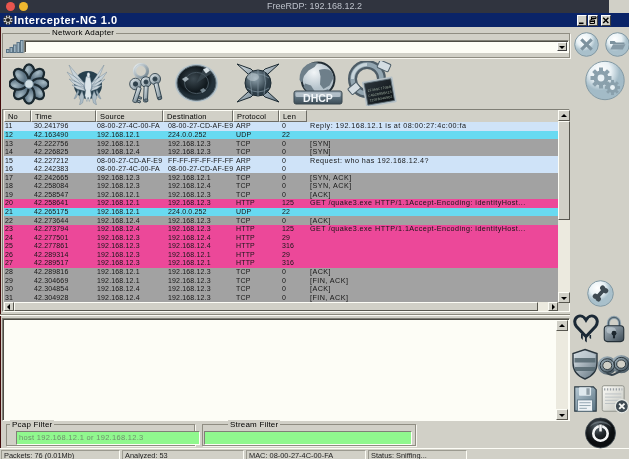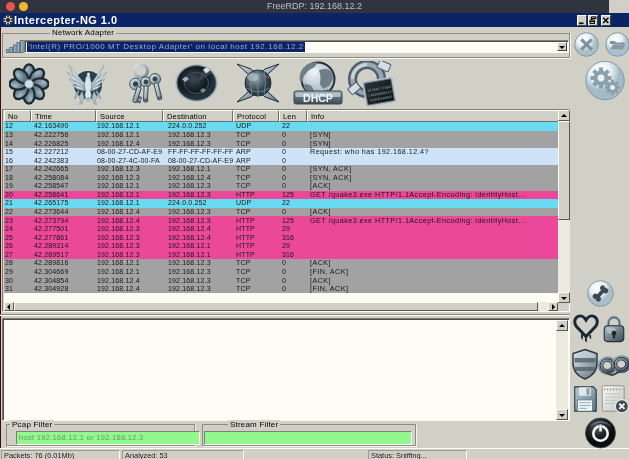--- a/index.html
+++ b/index.html
@@ -95,21 +95,20 @@
 <svg class="abs" style="left:6px; top:40px;" width="18" height="13" viewBox="0 0 18 13">
   <g stroke="#5a7385" fill="#9db4c2">
     <rect x="0.5" y="9.5" width="2.6" height="3"></rect>
     <rect x="4" y="7.5" width="2.6" height="5"></rect>
     <rect x="7.5" y="5" width="2.6" height="7.5"></rect>
     <rect x="11" y="2.5" width="2.6" height="10"></rect>
     <rect x="14.5" y="0.5" width="2.6" height="12"></rect>
   </g>
 </svg>
 <div class="abs sunken" id="combo">
-  <div id="combosel">'Intel(R) PRO/1000 MT Desktop Adapter' on local host 192.168.12.2</div>
   <div id="combobtn">
       <div class="arrdn" style="left:1px; top:3px;"></div>
     </div>
 </div>
 
 <svg class="abs" style="left:9px; top:63px;" width="40" height="42" viewBox="0 0 40 42">
   <defs>
     <radialGradient id="petg" cx="0.35" cy="0.3">
         <stop offset="0" stop-color="#a8bcc6"></stop>
         <stop offset="1" stop-color="#5d7484"></stop>
@@ -248,23 +247,31 @@
 </svg>
 
 <div class="abs" id="tablebox">
   <div id="thead">
     <div class="hcell" style="left:0px; width:27px;">No</div>
     <div class="hcell" style="left:27px; width:65px;">Time</div>
     <div class="hcell" style="left:92px; width:67px;">Source</div>
     <div class="hcell" style="left:159px; width:70px;">Destination</div>
     <div class="hcell" style="left:229px; width:46px;">Protocol</div>
     <div class="hcell" style="left:275px; width:28px;">Len</div>
-    <div class="hcell" style="left:303px; width:252px;">Info</div>
   </div>
   <div id="rows">
+      <div class="r bgA">
+        <span class="c0">11</span>
+        <span class="c1">30.241796</span>
+        <span class="c2">08-00-27-4C-00-FA</span>
+        <span class="c3">08-00-27-CD-AF-E9</span>
+        <span class="c4">ARP</span>
+        <span class="c5">0</span>
+        <span class="c6">Reply: 192.168.12.1 is at 08:00:27:4c:00:fa</span>
+      </div>
       <div class="r bgU">
         <span class="c0">12</span>
         <span class="c1">42.163490</span>
         <span class="c2">192.168.12.1</span>
         <span class="c3">224.0.0.252</span>
         <span class="c4">UDP</span>
         <span class="c5">22</span>
         <span class="c6"></span>
       </div>
       <div class="r bgT">
@@ -473,20 +480,21 @@
 <div class="group" style="left:6px; top:424px; width:189px; height:22px;"></div>
 <div class="grouplabel" style="left:10px; top:420px;">Pcap Filter</div>
 <div class="fgreen" style="left:16px; top:431px; width:184px; height:14px;">host 192.168.12.1 or 192.168.12.3</div>
 <div class="group" style="left:202px; top:424px; width:214px; height:22px;"></div>
 <div class="grouplabel" style="left:206px; top:420px;margin-left:22px;">Stream Filter</div>
 <div class="fgreen" style="left:204px; top:431px; width:208px; height:14px;"></div>
 
 <div class="abs" id="statusbar">
   <div class="seg" style="left:1px; width:119px;">Packets: 76 (0.01Mb)</div>
   <div class="seg" style="left:122px; width:122px;">Analyzed: 53</div>
+  <div class="seg" style="left:246px; width:120px;">MAC: 08-00-27-4C-00-FA</div>
   <div class="seg" style="left:368px; width:99px;">Status: Sniffing...</div>
 </div>
 
 <svg class="abs" style="left:574px; top:32px;" width="25" height="25" viewBox="0 0 25 25">
   <defs>
       <radialGradient id="glcirc" cx="0.38" cy="0.28">
         <stop offset="0" stop-color="#ffffff"></stop>
         <stop offset="0.6" stop-color="#e8f1f5"></stop>
         <stop offset="1" stop-color="#a9c0cb"></stop>
       </radialGradient>

